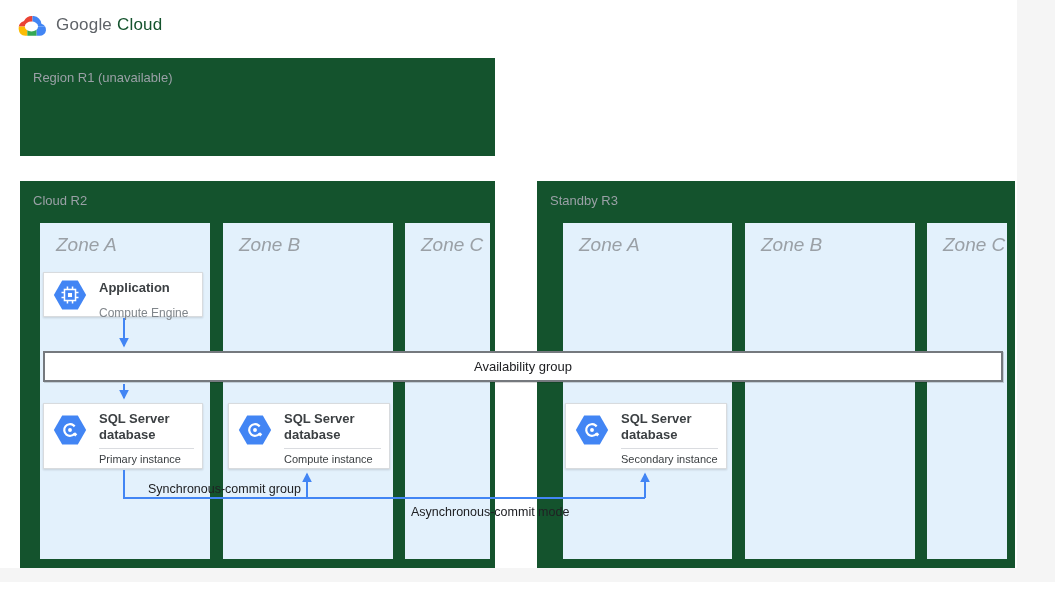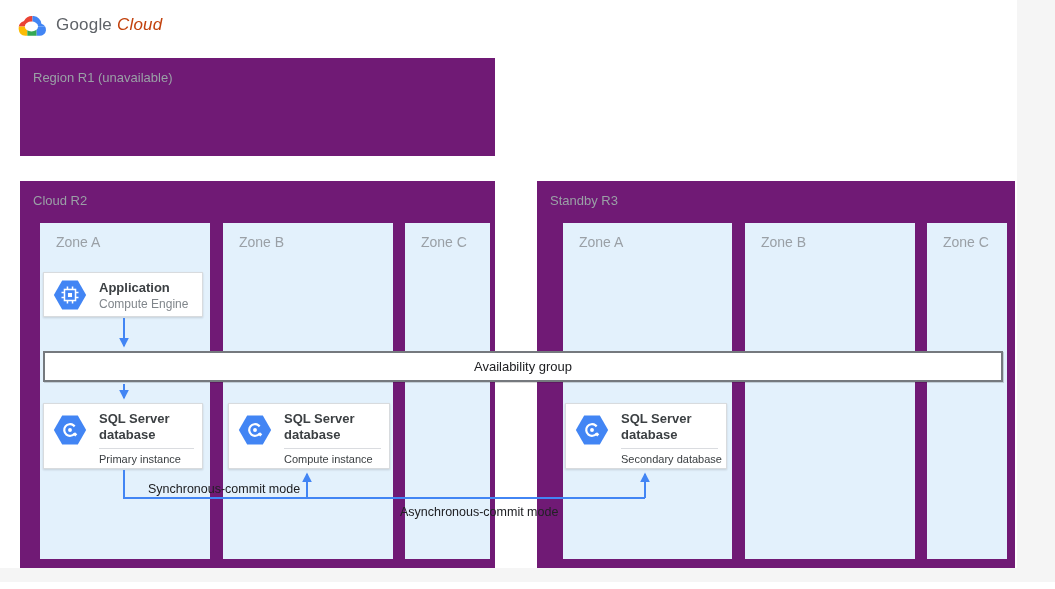--- a/index.html
+++ b/index.html
@@ -9,66 +9,66 @@
     -webkit-font-smoothing:antialiased;
   }
   
   .right-gutter{position:absolute;left:1017px;top:0;width:38px;height:582px;background:#F5F5F5;}
   .bottom-strip{position:absolute;left:0;top:568px;width:1017px;height:14px;background:#F5F5F5;}
 
   
   .header{position:absolute;left:18px;top:11px;height:28px;display:flex;align-items:center;gap:9px;}
   .logo-text{font-size:17px;color:#5F6368;letter-spacing:.2px;}
   .logo-text .g{color:#5F6368;}
-  .logo-text .c{color:#c2410c;font-style:italic;}
-
-  
-  .region{position:absolute;background:#701a75;}
+  .logo-text .c{color:#14532d;}
+
+  
+  .region{position:absolute;background:#14532d;}
   .region-label{position:absolute;left:13px;top:12px;font-size:13px;color:#9AA0A6;}
   .region-r1{left:20px;top:58px;width:475px;height:98px;}
   .region-r2{left:20px;top:181px;width:475px;height:387px;}
   .region-r3{left:537px;top:181px;width:478px;height:387px;}
   .zone{position:absolute;background:#E3F1FC;}
-  .zone-label{position:absolute;left:16px;top:11px;font-size:14px;color:#9AA0A6;}
+  .zone-label{position:absolute;left:16px;top:11px;font-size:19px;color:#9AA0A6;font-style:italic;}
   .z-r2a{left:40px;top:223px;width:170px;height:336px;}
   .z-r2b{left:223px;top:223px;width:170px;height:336px;}
   .z-r2c{left:405px;top:223px;width:85px;height:336px;}
   .z-r3a{left:563px;top:223px;width:169px;height:336px;}
   .z-r3b{left:745px;top:223px;width:170px;height:336px;}
   .z-r3c{left:927px;top:223px;width:80px;height:336px;}
 
   
   .node{position:absolute;background:#fff;border:1px solid #D8DBDE;box-shadow:0 1px 2px rgba(0,0,0,.14);
         display:flex;align-items:flex-start;box-sizing:border-box;z-index:3;}
   .app-box{left:43px;top:272px;width:160px;height:45px;padding-left:13px;}
   .sql-primary{left:43px;top:403px;width:160px;height:66px;}
   .sql-standby{left:228px;top:403px;width:162px;height:66px;}
   .sql-secondary{left:565px;top:403px;width:162px;height:66px;}
   .node-icon{position:absolute;left:9px;top:50%;transform:translateY(-50%);}
   .sql-box .node-icon{top:26px;}
   .node-text{position:absolute;left:55px;top:7px;right:8px;}
   .node-title{font-size:13px;font-weight:bold;color:#3C4043;line-height:16px;}
-  .node-sub{font-size:12px;color:#80868B;line-height:15px;margin-top:1px;}
+  .node-sub{font-size:12px;color:#80868B;line-height:15px;margin-top:10px;}
   .sql-divider{position:absolute;left:55px;right:8px;top:44px;height:1px;background:#DADCE0;}
   .sql-instance{position:absolute;left:55px;top:49px;font-size:11px;color:#3C4043;}
 
   
   .ag-bar{position:absolute;left:43px;top:351px;width:960px;height:31px;background:#fff;
           border:2px solid #75797E;box-sizing:border-box;z-index:3;
           display:flex;align-items:center;justify-content:center;
           box-shadow:1px 1px 0 rgba(0,0,0,.15);}
   .ag-label{font-size:13px;color:#202124;}
 
   
   .edges{position:absolute;left:0;top:0;width:1055px;height:589px;z-index:4;pointer-events:none;}
 
   
   .edge-label{position:absolute;font-size:12.5px;color:#202124;z-index:5;white-space:nowrap;}
   .sync-label{left:148px;top:482px;}
-  .async-label{left:400px;top:505px;}
+  .async-label{left:411px;top:505px;}
 </style>
 </head>
 <body>
 
 <div class="canvas">
 
   <div class="right-gutter"></div>
   <div class="bottom-strip"></div>
 
   <div class="header">
@@ -178,34 +178,34 @@
     <svg class="node-icon" width="34" height="31" viewBox="0 0 40 36">
       <polygon points="1,18 10.8,1 29.2,1 39,18 29.2,35 10.8,35" fill="#4285F4"></polygon>
       <circle cx="20" cy="18" r="6.8" fill="none" stroke="#ffffff" stroke-width="2.6" stroke-dasharray="33 10" transform="rotate(38 20 18)"></circle>
       <circle cx="20" cy="18" r="2.3" fill="#ffffff"></circle>
       <rect x="24.2" y="21.4" width="3.6" height="3.6" fill="#ffffff" transform="rotate(40 26 23.2)"></rect>
     </svg>
     <div class="node-text">
       <div class="node-title">SQL Server database</div>
     </div>
     <div class="sql-divider"></div>
-    <div class="sql-instance">Secondary database</div>
+    <div class="sql-instance">Secondary instance</div>
   </div>
 
   <svg class="edges">
     <defs>
       <marker id="arw" markerWidth="5" markerHeight="5" refX="4.2" refY="2.5" orient="auto" markerUnits="strokeWidth">
         <path d="M0,0 L5,2.5 L0,5 Z" fill="#4285F4"></path>
       </marker>
     </defs>
     <g stroke="#4285F4" stroke-width="2" fill="none">
       <line x1="124" y1="318" x2="124" y2="346" marker-end="url(#arw)"></line>
       <line x1="124" y1="384" x2="124" y2="398" marker-end="url(#arw)"></line>
       <path d="M124,470 L124,498 L645,498"></path>
       <line x1="307" y1="498" x2="307" y2="474" marker-end="url(#arw)"></line>
       <line x1="645" y1="498" x2="645" y2="474" marker-end="url(#arw)"></line>
     </g>
   </svg>
 
-  <div class="edge-label sync-label">Synchronous-commit mode</div>
+  <div class="edge-label sync-label">Synchronous-commit group</div>
   <div class="edge-label async-label">Asynchronous-commit mode</div>
 
 </div>
 
 </body></html>

